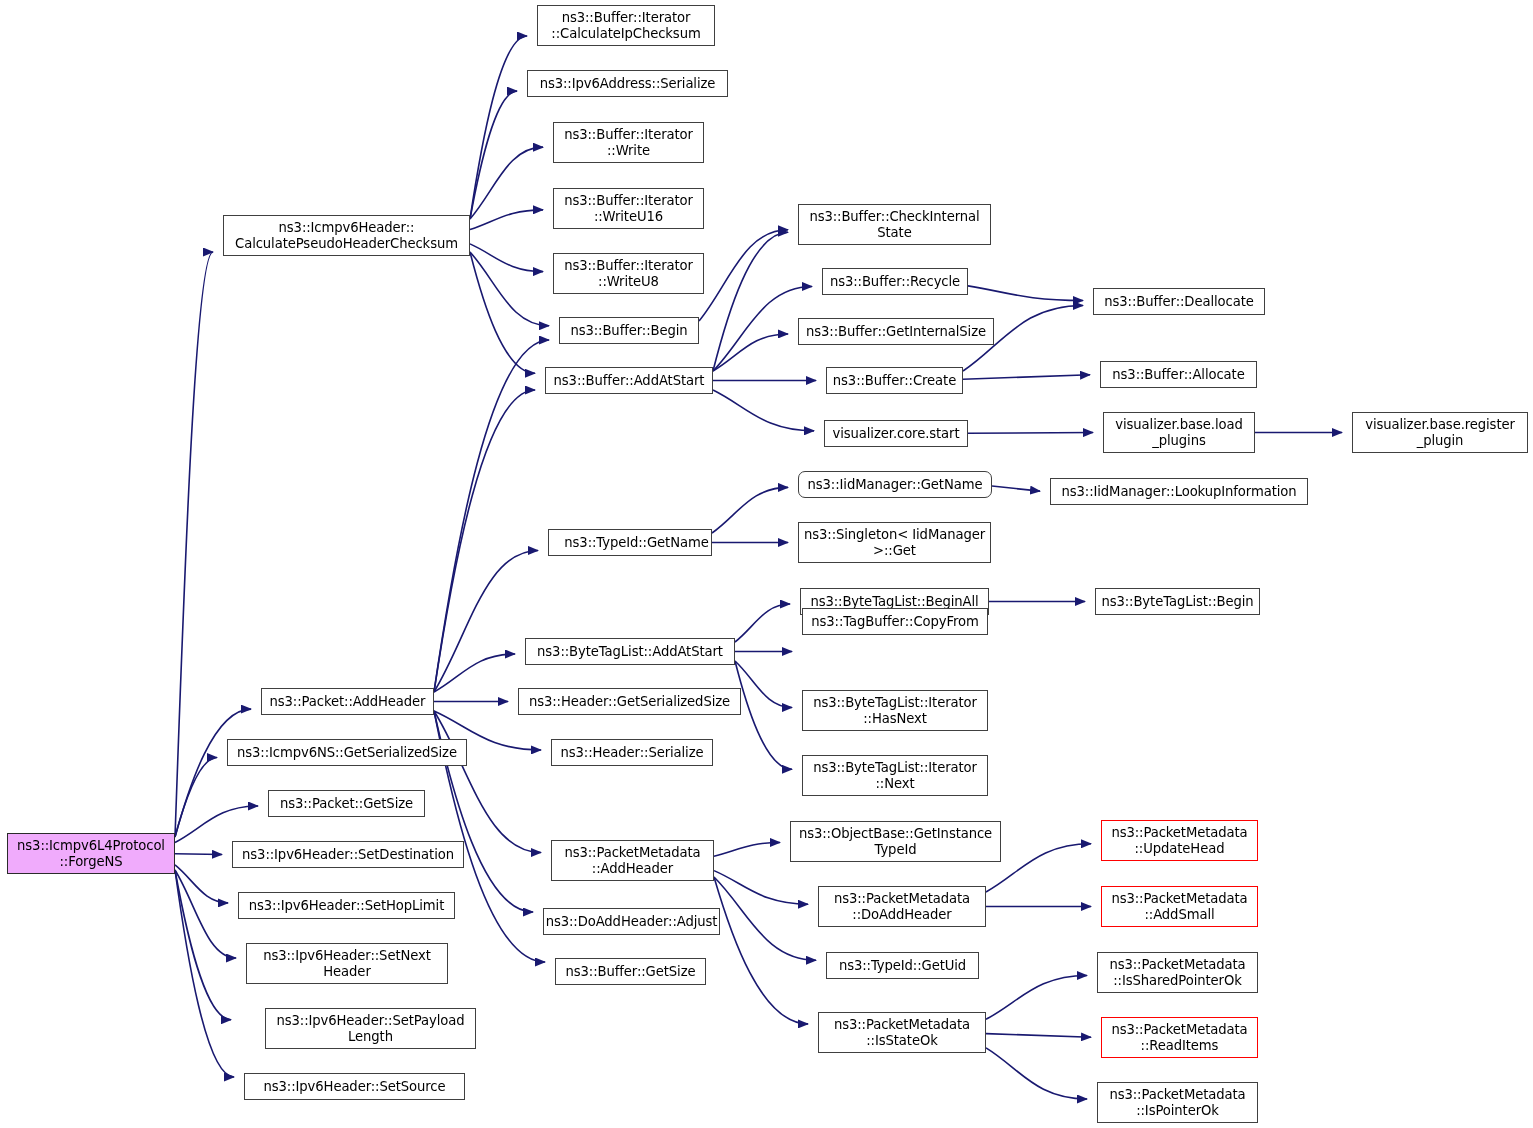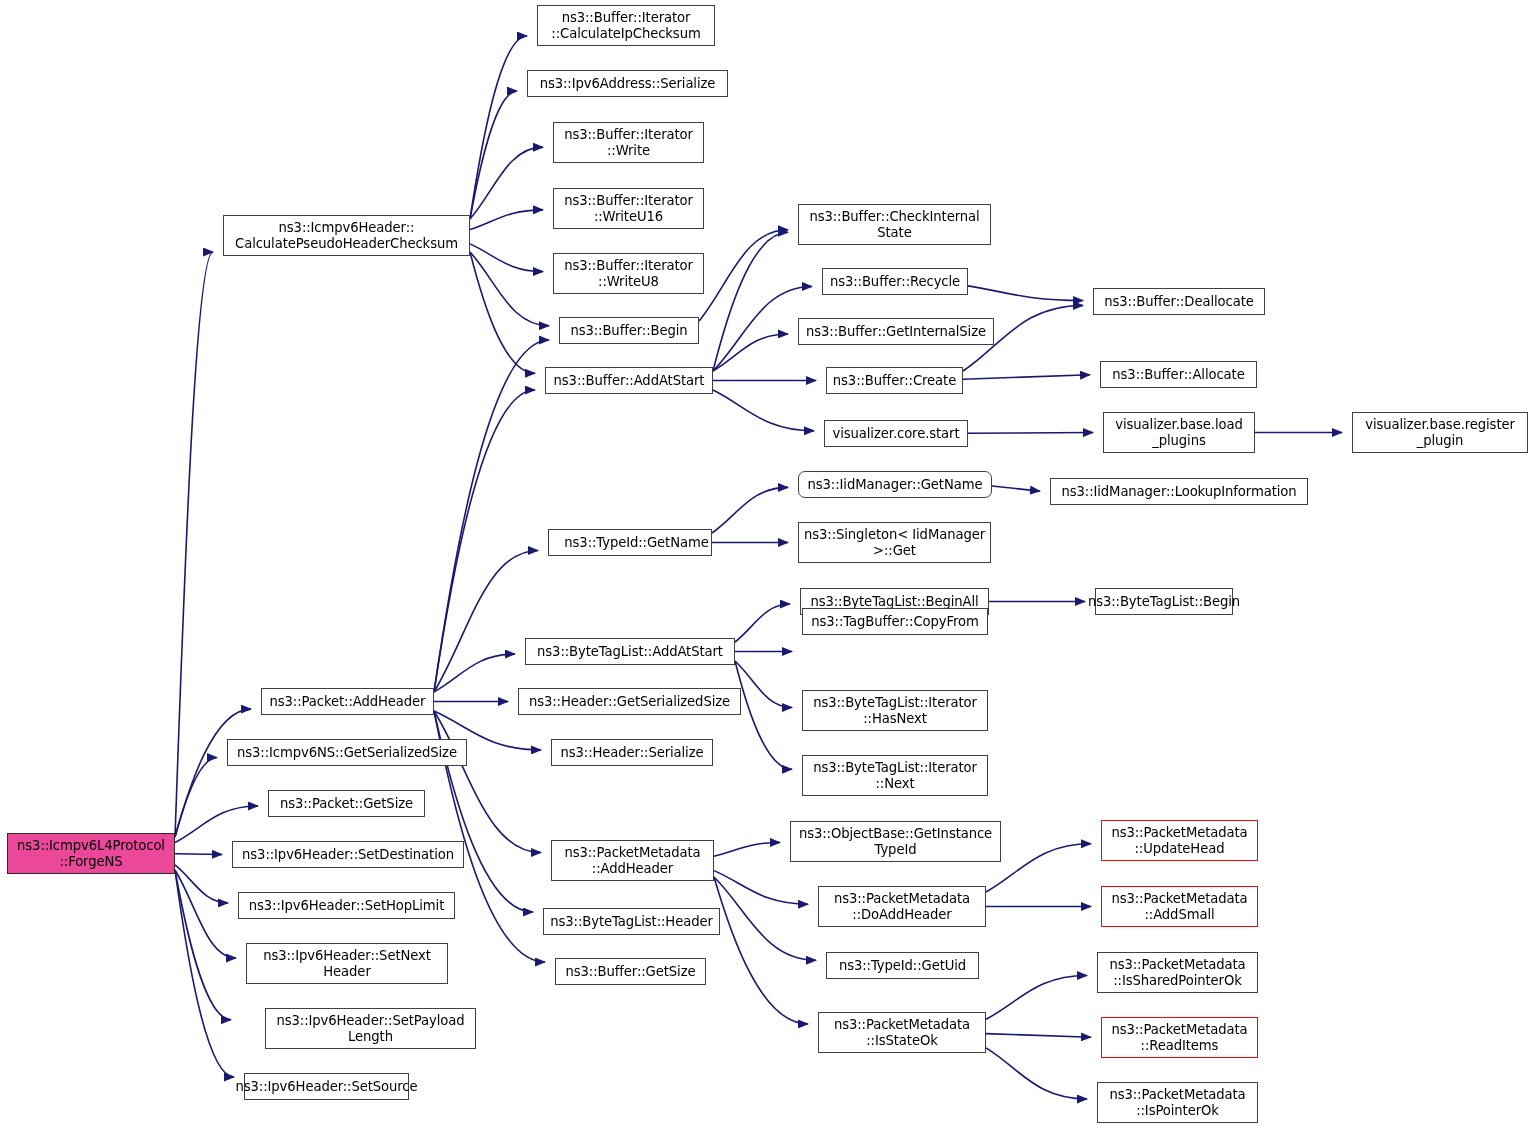--- a/index.html
+++ b/index.html
@@ -15,21 +15,21 @@
     align-items:center;
     justify-content:center;
     text-align:center;
     font-size:13.2px;
     line-height:15.5px;
     color:#000000;
     white-space:pre-line;
     letter-spacing:-0.1px;
     padding:0 3px;
   }
-  .node.root{ background:#ec4899; border:1px solid #2b2b2b; }
+  .node.root{ background:#f0abfc; border:1px solid #2b2b2b; }
   .node.warn{ border:1px solid #ff0000; }
 </style>
 </head>
 <body>
 
 <div id="canvas">
   <svg id="edges" viewBox="0 0 1533 1128" xmlns="http://www.w3.org/2000/svg">
     <defs>
       <marker id="ah" markerWidth="11" markerHeight="9" refX="10" refY="4.5" orient="auto" markerUnits="userSpaceOnUse">
         <path d="M0,0 L11,4.5 L0,9 Z" fill="#191970"></path>
@@ -118,42 +118,42 @@
       <div class="node" style="left: 1103px; top: 412px; width: 152px; height: 41px; text-align: center;">visualizer.base.load
 _plugins</div>
       <div class="node" style="left: 1352px; top: 412px; width: 176px; height: 41px;">visualizer.base.register
 _plugin</div>
       <div class="node" style="left: 798px; top: 471px; width: 194px; height: 27px; border-radius: 7px;">ns3::IidManager::GetName</div>
       <div class="node" style="left: 1050px; top: 478px; width: 258px; height: 27px;">ns3::IidManager::LookupInformation</div>
       <div class="node" style="left: 798px; top: 522px; width: 193px; height: 41px;">ns3::Singleton&lt; IidManager
 &gt;::Get</div>
       <div class="node" style="left: 548px; top: 529px; width: 164px; height: 27px; padding-left: 16px;">ns3::TypeId::GetName</div>
       <div class="node" style="left: 800px; top: 588px; width: 189px; height: 27px;">ns3::ByteTagList::BeginAll</div>
-      <div class="node" style="left: 1095px; top: 588px; width: 138px; height: 27px;">ns3::ByteTagList::Begin</div>
+      <div class="node" style="left: 1095px; top: 588px; width: 165px; height: 27px;">ns3::ByteTagList::Begin</div>
       <div class="node" style="left: 525px; top: 638px; width: 210px; height: 27px;">ns3::ByteTagList::AddAtStart</div>
       <div class="node" style="left: 802px; top: 608px; width: 186px; height: 27px;">ns3::TagBuffer::CopyFrom</div>
       <div class="node" style="left: 802px; top: 690px; width: 186px; height: 41px;">ns3::ByteTagList::Iterator
 ::HasNext</div>
       <div class="node" style="left: 802px; top: 755px; width: 186px; height: 41px;">ns3::ByteTagList::Iterator
 ::Next</div>
       <div class="node" style="left: 261px; top: 688px; width: 173px; height: 27px;">ns3::Packet::AddHeader</div>
       <div class="node" style="left: 227px; top: 739px; width: 240px; height: 27px;">ns3::Icmpv6NS::GetSerializedSize</div>
       <div class="node" style="left: 518px; top: 688px; width: 223px; height: 27px;">ns3::Header::GetSerializedSize</div>
       <div class="node" style="left: 551px; top: 739px; width: 162px; height: 27px;">ns3::Header::Serialize</div>
       <div class="node" style="left: 268px; top: 790px; width: 157px; height: 27px;">ns3::Packet::GetSize</div>
       <div class="node" style="left: 232px; top: 841px; width: 232px; height: 27px;">ns3::Ipv6Header::SetDestination</div>
       <div class="node" style="left: 238px; top: 892px; width: 217px; height: 27px;">ns3::Ipv6Header::SetHopLimit</div>
       <div class="node" style="left: 246px; top: 943px; width: 202px; height: 41px;">ns3::Ipv6Header::SetNext
 Header</div>
       <div class="node" style="left: 241px; top: 1008px; width: 211px; height: 41px; margin-left: 24px;">ns3::Ipv6Header::SetPayload
 Length</div>
-      <div class="node" style="left: 244px; top: 1073px; width: 165px; height: 27px; text-align: center;">ns3::Ipv6Header::SetSource</div>
+      <div class="node" style="left: 244px; top: 1073px; width: 221px; height: 27px; text-align: center;">ns3::Ipv6Header::SetSource</div>
       <div class="node" style="left: 551px; top: 840px; width: 163px; height: 41px;">ns3::PacketMetadata
 ::AddHeader</div>
-      <div class="node" style="left: 543px; top: 908px; width: 177px; height: 27px;">ns3::ByteTagList::Header</div>
+      <div class="node" style="left: 543px; top: 908px; width: 177px; height: 27px;">ns3::DoAddHeader::Adjust</div>
       <div class="node" style="left: 555px; top: 958px; width: 151px; height: 27px;">ns3::Buffer::GetSize</div>
       <div class="node" style="left: 790px; top: 821px; width: 211px; height: 41px;">ns3::ObjectBase::GetInstance
 TypeId</div>
       <div class="node" style="left: 818px; top: 886px; width: 168px; height: 41px;">ns3::PacketMetadata
 ::DoAddHeader</div>
       <div class="node" style="left: 826px; top: 952px; width: 153px; height: 27px;">ns3::TypeId::GetUid</div>
       <div class="node" style="left: 818px; top: 1012px; width: 168px; height: 41px;">ns3::PacketMetadata
 ::IsStateOk</div>
       <div class="node warn" style="left: 1101px; top: 820px; width: 157px; height: 41px;">ns3::PacketMetadata
 ::UpdateHead</div>

